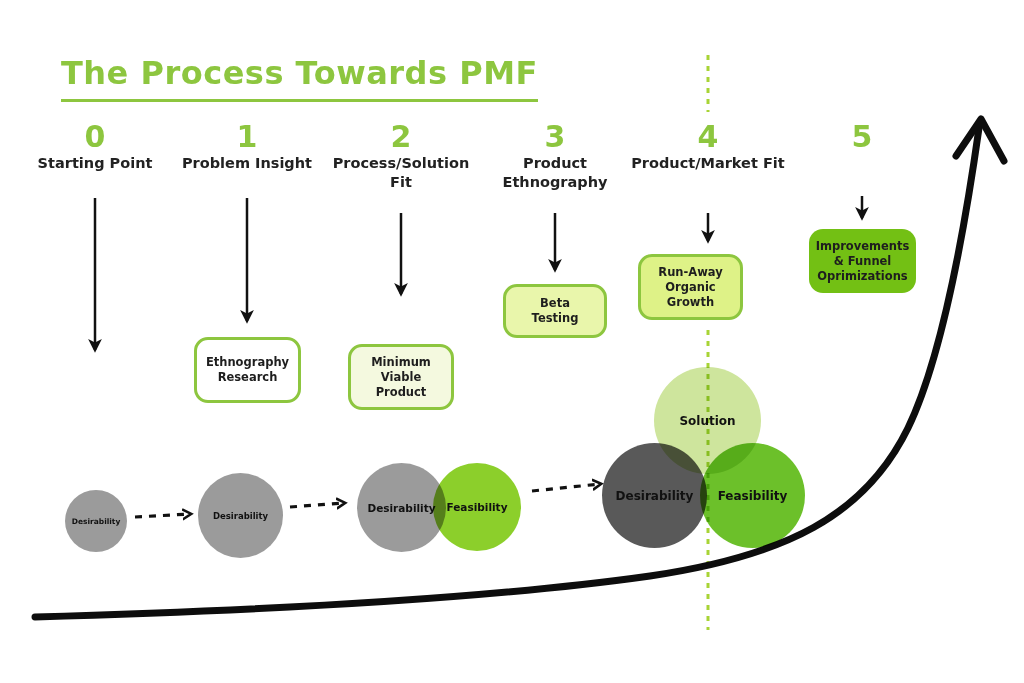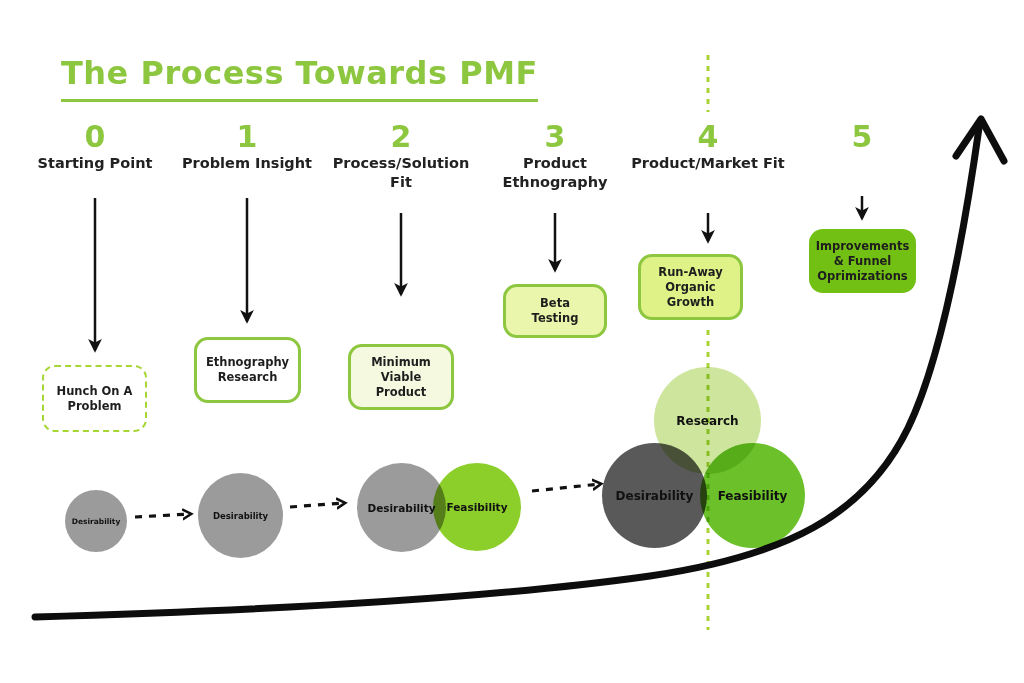--- a/index.html
+++ b/index.html
@@ -100,41 +100,40 @@
     <div class="stage-label">Product Ethnography</div>
   </div>
   <div class="stage s4">
     <div class="stage-number">4</div>
     <div class="stage-label">Product/Market Fit</div>
   </div>
   <div class="stage s5">
     <div class="stage-number">5</div>
   </div>
 
-  <div class="box b0">Hunch On A Problem</div>
   <div class="box b1">Ethnography Research</div>
   <div class="box b2">Minimum Viable Product</div>
   <div class="box b3">Beta Testing</div>
   <div class="box b4">Run-Away Organic Growth</div>
   <div class="box b5">Improvements &amp; Funnel Oprimizations</div>
 
   <div class="circle c1">
     <span>Desirability</span>
   </div>
   <div class="circle c2">
     <span>Desirability</span>
   </div>
   <div class="circle c3a">
     <span>Desirability</span>
   </div>
   <div class="circle c3b">
     <span>Feasibility</span>
   </div>
   <div class="circle c4v">
-    <span>Research</span>
+    <span>Solution</span>
   </div>
   <div class="circle c4d">
     <span>Desirability</span>
   </div>
   <div class="circle c4f">
     <span>Feasibility</span>
   </div>
 
 </div>
 

